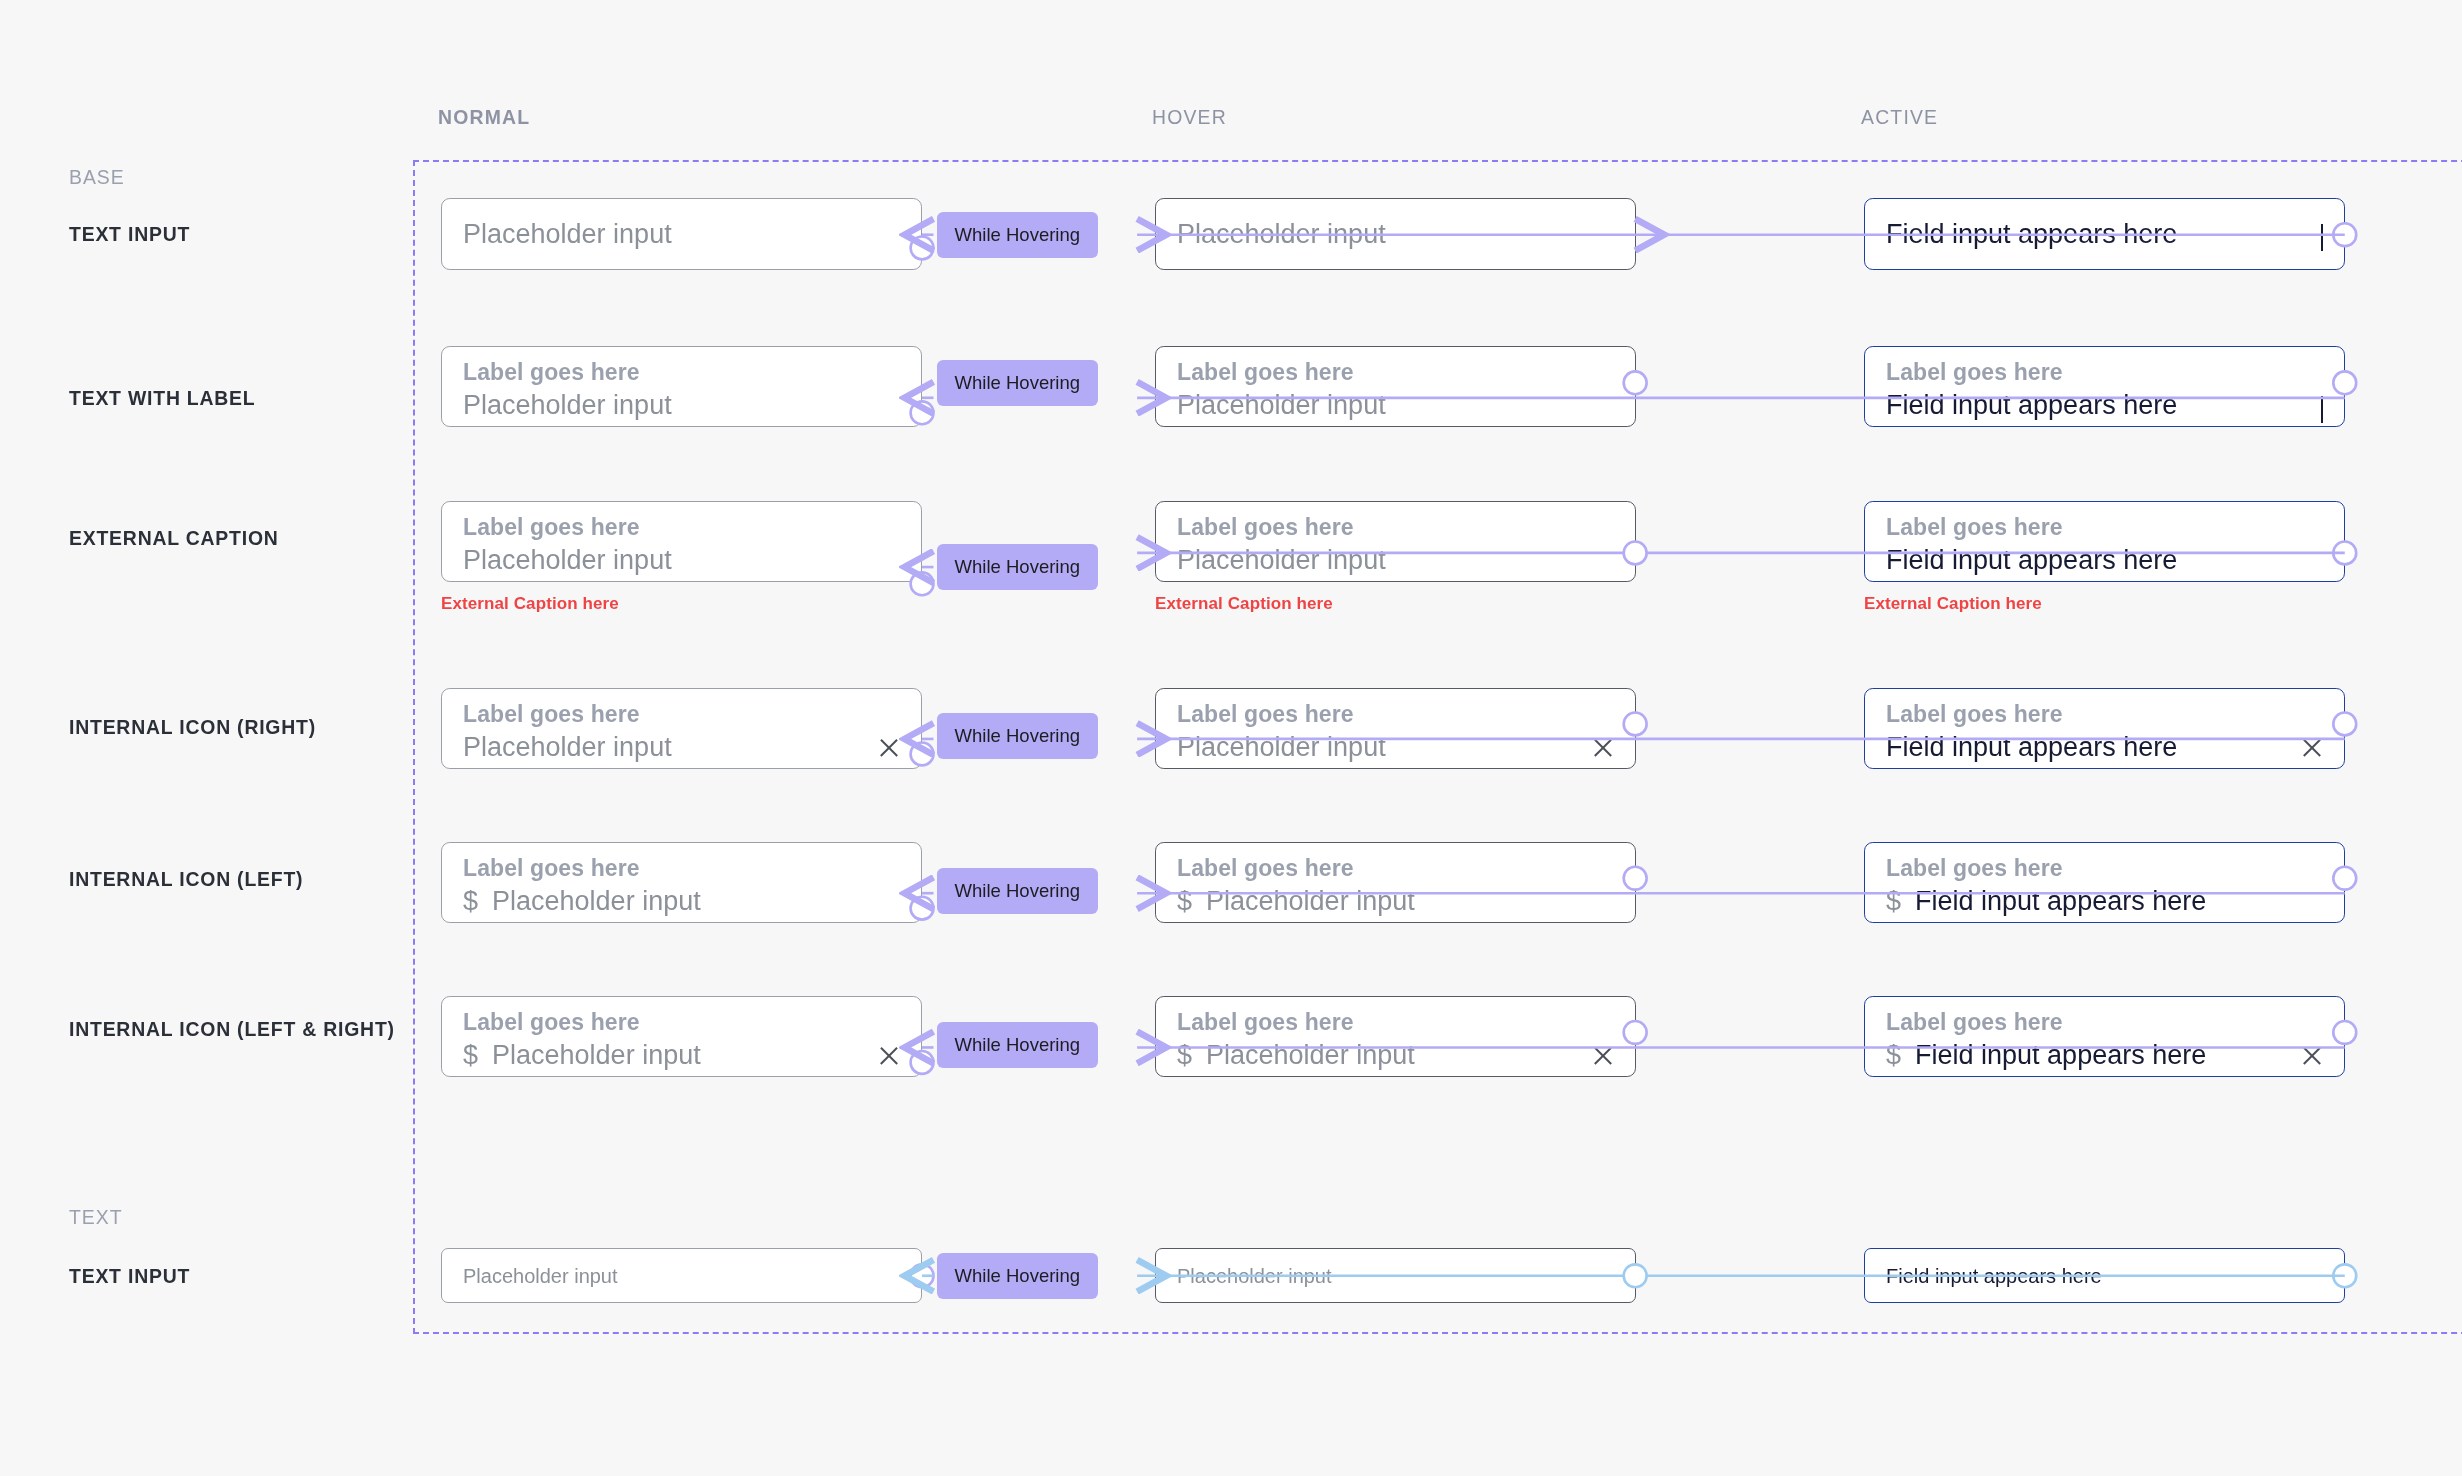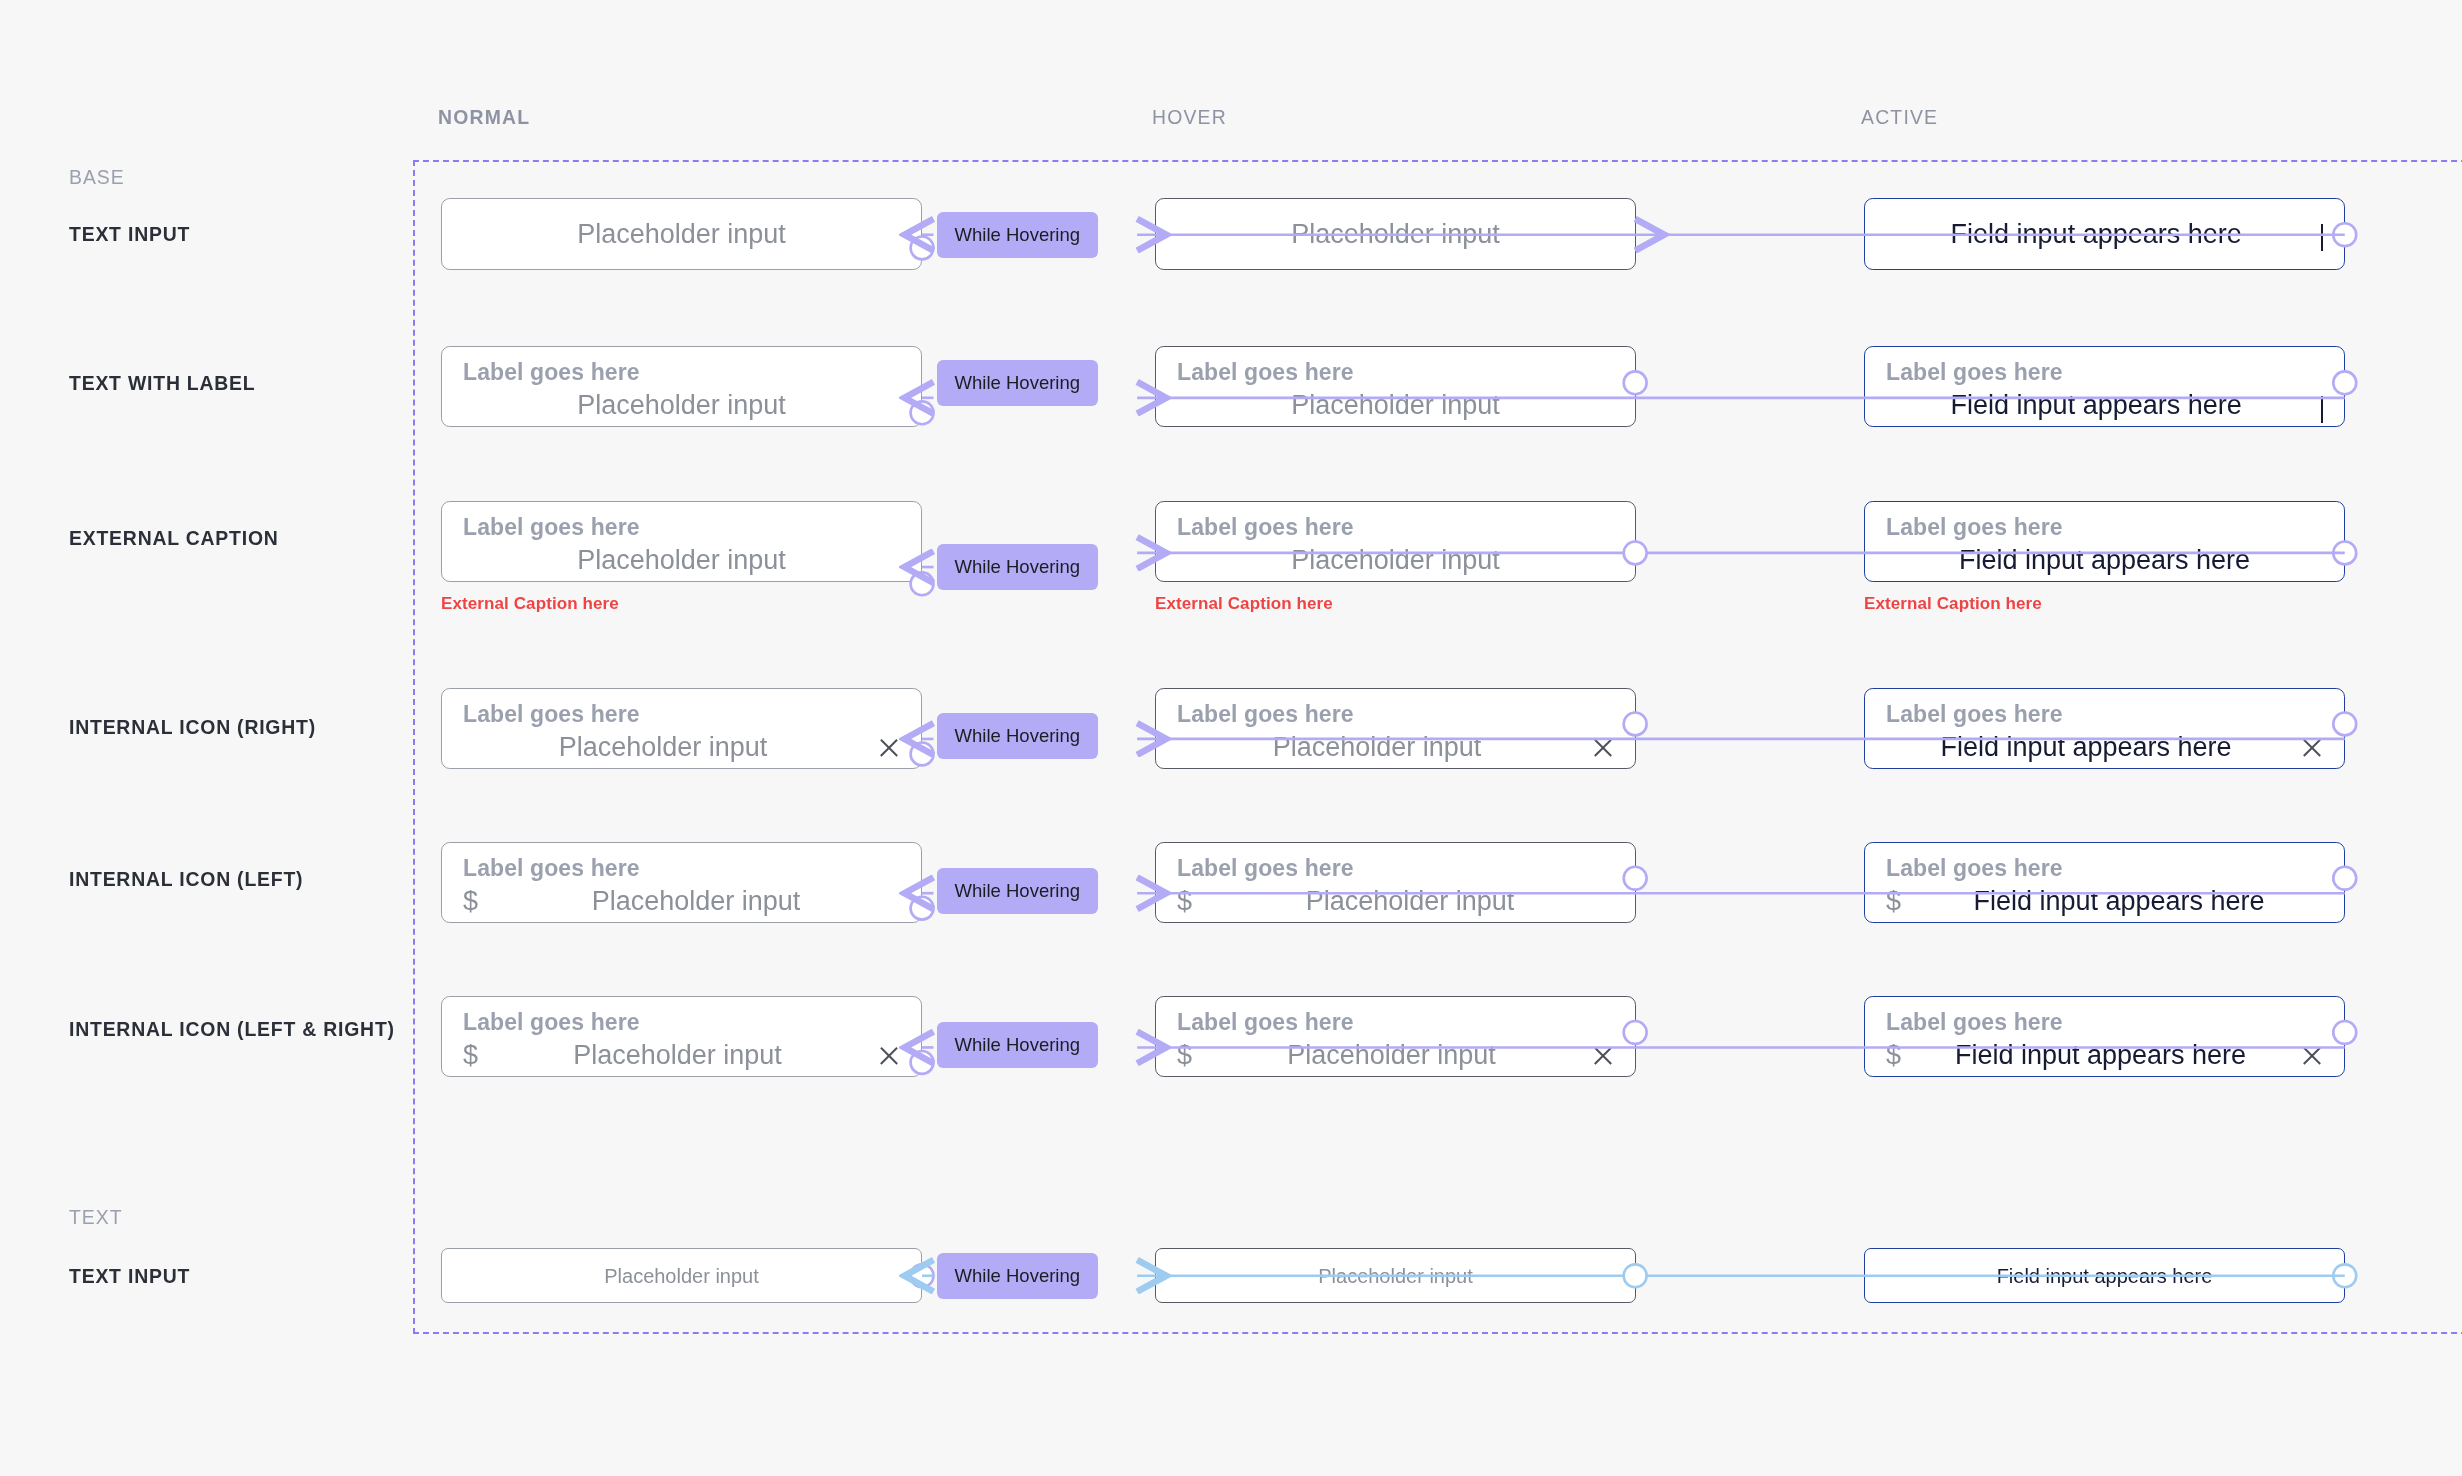--- a/index.html
+++ b/index.html
@@ -109,21 +109,20 @@
     gap: 14px;
   }
 
   .value {
     font-size: 27px;
     color: #8b9099;
     font-weight: 400;
     line-height: 1;
     white-space: nowrap;
     flex: 1;
-    text-align: center;
   }
   .value.filled { color: #161b33; }
   .field.small .value { font-size: 20px; }
 
   .caret {
     display: inline-block;
     width: 1.8px;
     height: 27px;
     background: #161b33;
     vertical-align: middle;
@@ -197,21 +196,21 @@
 <div class="dashed-frame"></div>
 
 <div class="col-header c0">NORMAL</div>
 <div class="col-header c1">HOVER</div>
 <div class="col-header c2">ACTIVE</div>
 
 <div class="section-title" style="top:166px">BASE</div>
 <div class="section-title" style="top:1206px">TEXT</div>
 
 <div class="row-label" style="top:223px">TEXT INPUT</div>
-<div class="row-label" style="top:372px">TEXT WITH LABEL</div>
+<div class="row-label" style="top:387px">TEXT WITH LABEL</div>
 <div class="row-label" style="top:527px">EXTERNAL CAPTION</div>
 <div class="row-label" style="top:716px">INTERNAL ICON (RIGHT)</div>
 <div class="row-label" style="top:868px">INTERNAL ICON (LEFT)</div>
 <div class="row-label" style="top:1018px">INTERNAL ICON (LEFT &amp; RIGHT)</div>
 <div class="row-label" style="top:1265px">TEXT INPUT</div>
 
 <svg class="wires" viewBox="0 0 2793 1675" width="2462" height="1477">
   <defs>
     <marker id="arrowR" markerWidth="14" markerHeight="14" refX="1" refY="7" orient="auto">
       <path d="M1,1 L12,7 L1,13" fill="none" stroke="#b3abf5" stroke-width="2.5"></path>

